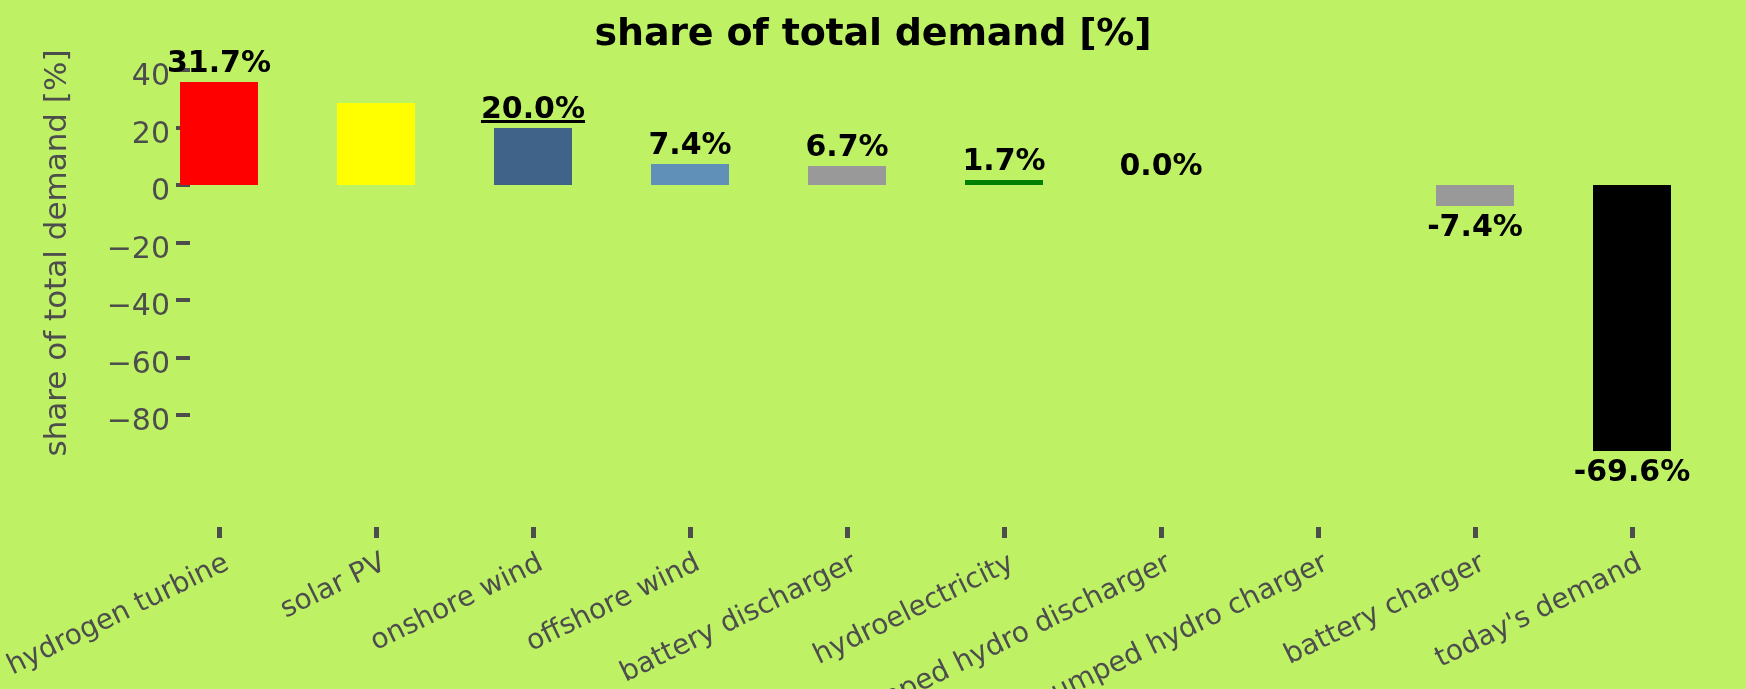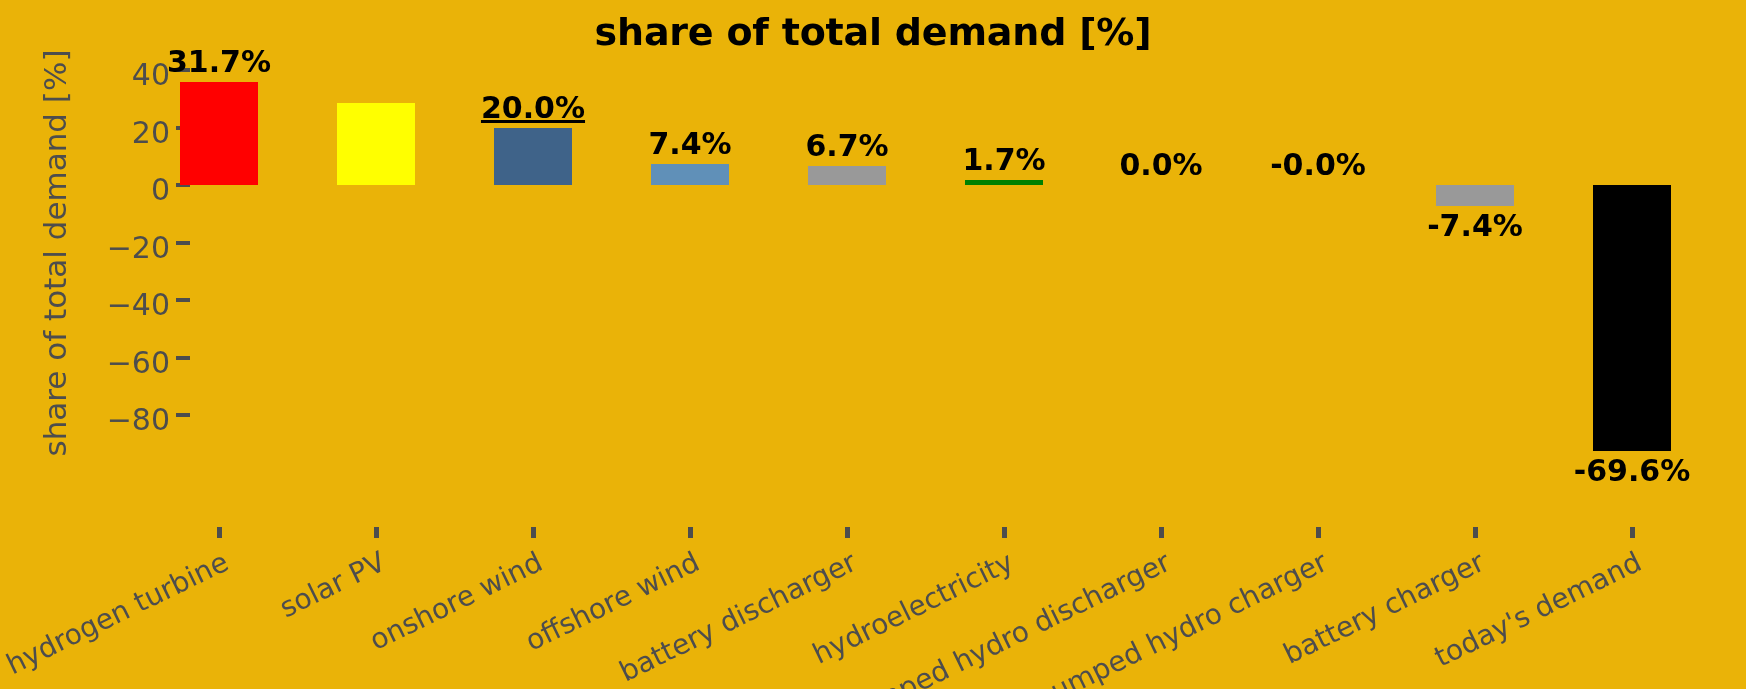--- a/index.html
+++ b/index.html
@@ -10,21 +10,21 @@
   body {
     width: 1746px;
     height: 689px;
     font-family: "DejaVu Sans", sans-serif;
     overflow: hidden;
   }
   #figure {
     position: relative;
     width: 1746px;
     height: 689px;
-    background: #eab308;
+    background: #bef264;
   }
 
   
   #chart-title {
     position: absolute;
     left: 0;
     top: 10px;
     width: 1746px;
     text-align: center;
     font-size: 38px;
@@ -151,21 +151,20 @@
       <div class="bar-label" style="left: 757px; width: 180px; top: 127.737px;">6.7%</div>
       <div class="xtick" style="left: 845px;"></div>
       <div class="xtick-label" style="left: 427px; width: 420px;">battery discharger</div>
       <div class="bar" style="left: 965px; top: 180px; width: 78px; height: 5px; background: rgb(0, 128, 0);"></div>
       <div class="bar-label" style="left: 914px; width: 180px; top: 142px;">1.7%</div>
       <div class="xtick" style="left: 1002px;"></div>
       <div class="xtick-label" style="left: 584px; width: 420px;">hydroelectricity</div>
       <div class="bar-label" style="left: 1071px; width: 180px; top: 147px;">0.0%</div>
       <div class="xtick" style="left: 1159px;"></div>
       <div class="xtick-label" style="left: 741px; width: 420px;">pumped hydro discharger</div>
-      <div class="bar-label" style="left: 1228px; width: 180px; top: 147px;">-0.0%</div>
       <div class="xtick" style="left: 1316px;"></div>
       <div class="xtick-label" style="left: 898px; width: 420px;">pumped hydro charger</div>
       <div class="bar" style="left: 1436px; top: 185px; width: 78px; height: 21.275px; background: rgb(153, 153, 153);"></div>
       <div class="bar-label" style="left: 1385px; width: 180px; top: 208.275px;">-7.4%</div>
       <div class="xtick" style="left: 1473px;"></div>
       <div class="xtick-label" style="left: 1055px; width: 420px;">battery charger</div>
       <div class="bar" style="left: 1593px; top: 185px; width: 78px; height: 266.225px; background: rgb(0, 0, 0);"></div>
       <div class="bar-label" style="left: 1542px; width: 180px; top: 453.225px;">-69.6%</div>
       <div class="xtick" style="left: 1630px;"></div>
       <div class="xtick-label" style="left: 1212px; width: 420px;">today's demand</div>

